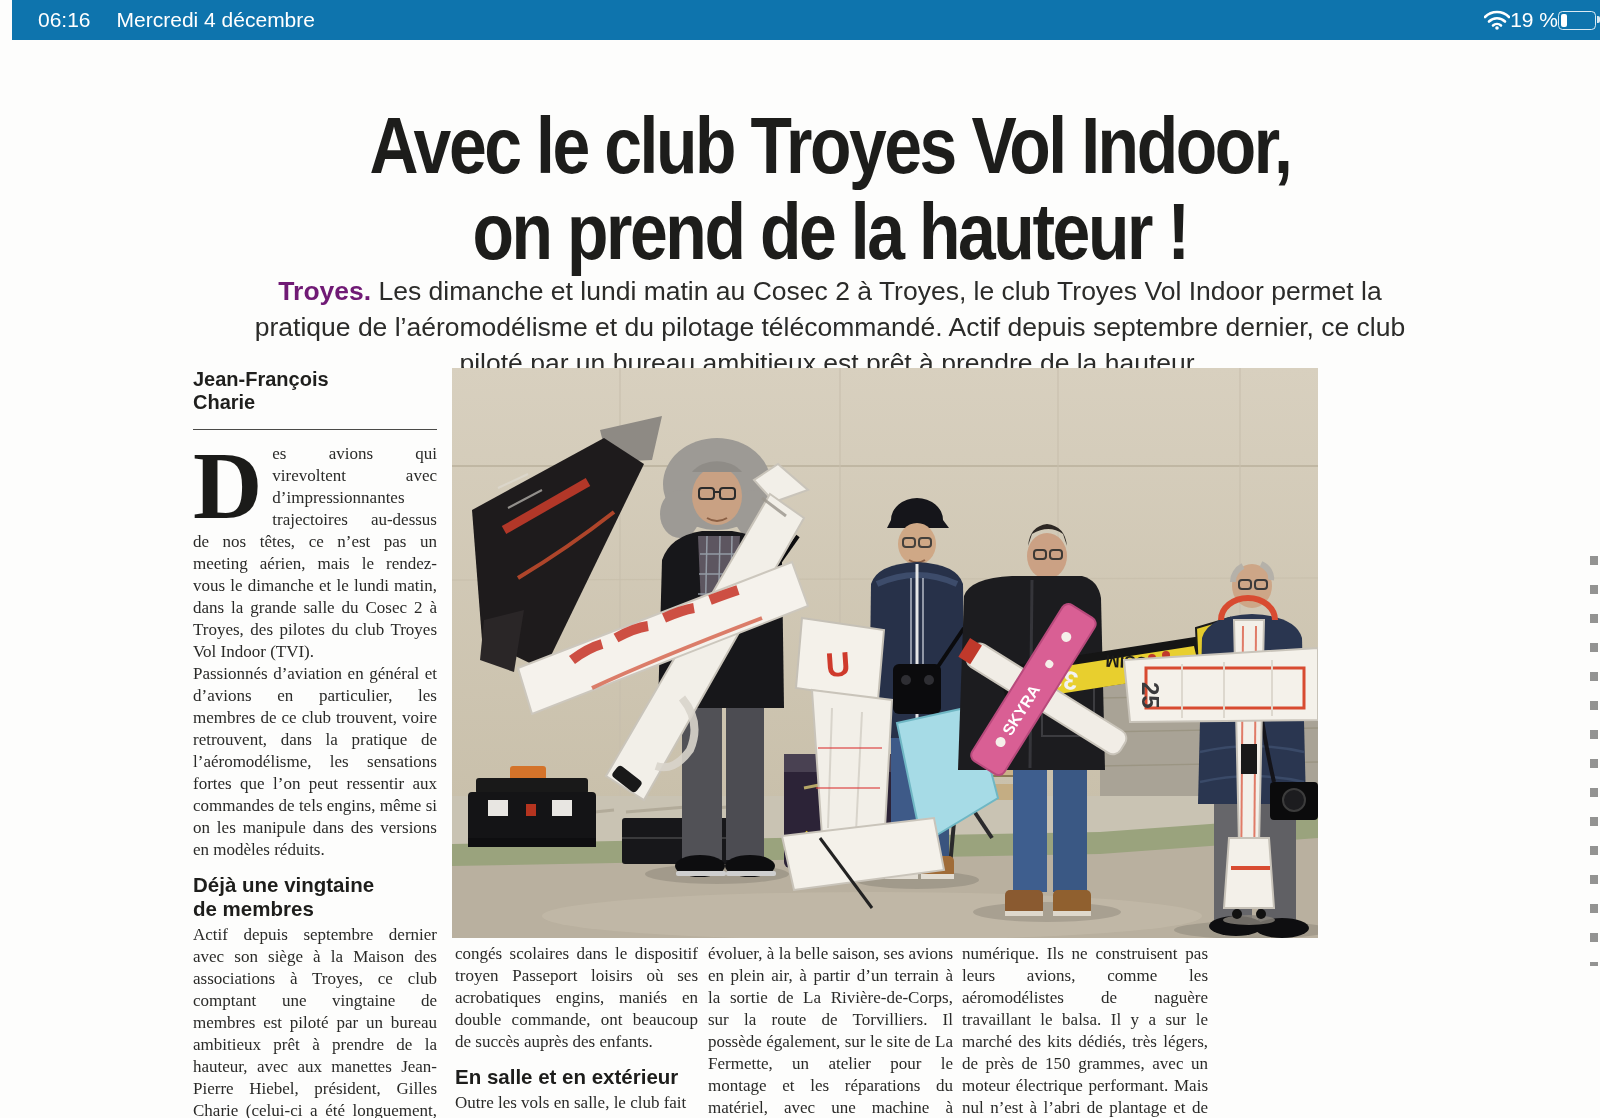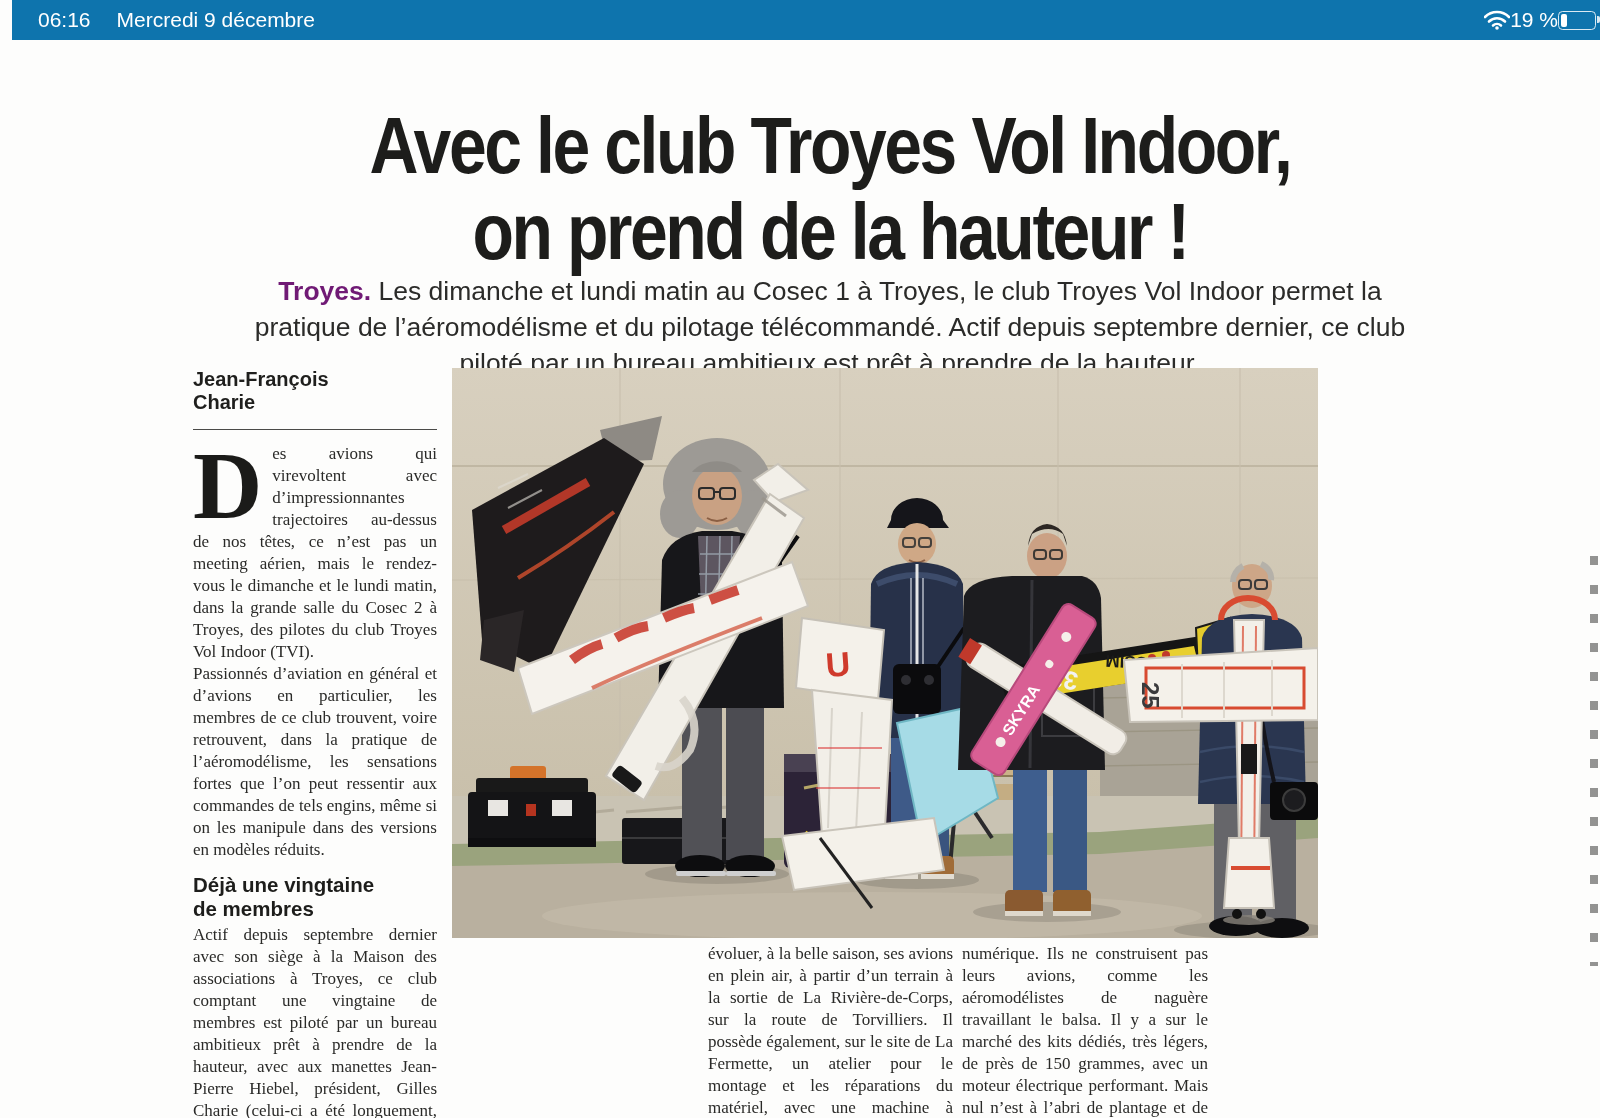--- a/index.html
+++ b/index.html
@@ -53,42 +53,42 @@
     background:repeating-linear-gradient(to bottom,#3c3c3a 0 9px,transparent 9px 29px);}
 </style>
 </head>
 <body>
 
 <div class="screen">
 
   <header class="status-bar">
     <div class="sb-left">
       <span>06:16</span>
-      <span>Mercredi 9 décembre</span>
+      <span>Mercredi 4 décembre</span>
     </div>
     <div class="sb-right">
       <span class="wifi">
         <svg viewBox="0 0 26 20" width="26" height="20">
           <path d="M1 7 A17 17 0 0 1 25 7" fill="none" stroke="#fff" stroke-width="2.6" stroke-linecap="round"></path>
           <path d="M5 11.5 A11.5 11.5 0 0 1 21 11.5" fill="none" stroke="#fff" stroke-width="2.6" stroke-linecap="round"></path>
           <path d="M9 15.5 A6 6 0 0 1 17 15.5" fill="none" stroke="#fff" stroke-width="2.6" stroke-linecap="round"></path>
           <circle cx="13" cy="18" r="1.8" fill="#fff"></circle>
         </svg>
       </span>
       <span>19 %</span>
       <span class="batt">
           <span class="fill"></span>
           <span class="nub"></span>
         </span>
     </div>
   </header>
 
   <h1 class="headline">Avec le club Troyes Vol Indoor,
 on prend de la hauteur !</h1>
-  <p class="lead"><b>Troyes.</b><span> Les dimanche et lundi matin au Cosec 1 à Troyes, le club Troyes Vol Indoor permet la pratique de l’aéromodélisme et du pilotage télécommandé. Actif depuis septembre dernier, ce club piloté par un bureau ambitieux est prêt à prendre de la hauteur.</span></p>
+  <p class="lead"><b>Troyes.</b><span> Les dimanche et lundi matin au Cosec 2 à Troyes, le club Troyes Vol Indoor permet la pratique de l’aéromodélisme et du pilotage télécommandé. Actif depuis septembre dernier, ce club piloté par un bureau ambitieux est prêt à prendre de la hauteur.</span></p>
 
   <div class="col col-left">
     <div class="byline">Jean-François
 Charie</div>
     <hr class="rule">
     <p><span class="dropcap">D</span><span>es avions qui virevoltent avec d’impressionnantes trajectoires au-dessus de nos têtes, ce n’est pas un meeting aérien, mais le rendez-vous le dimanche et le lundi matin, dans la grande salle du Cosec 2 à Troyes, des pilotes du club Troyes Vol Indoor (TVI).</span></p>
     <p>Passionnés d’aviation en général et d’avions en particulier, les membres de ce club trouvent, voire retrouvent, dans la pratique de l’aéromodélisme, les sensations fortes que l’on peut ressentir aux commandes de tels engins, même si on les manipule dans des versions en modèles réduits.</p>
     <h3 class="subhead">Déjà une vingtaine
 de membres</h3>
     <p>Actif depuis septembre dernier avec son siège à la Maison des associations à Troyes, ce club comptant une vingtaine de membres est piloté par un bureau ambitieux prêt à prendre de la hauteur, avec aux manettes Jean-Pierre Hiebel, président, Gilles Charie (celui-ci a été longuement, voici peu, président du Centre de planeurs de Troyes à l’aéroport de Barberey), Philippe Kwasek, secrétaire, et Pascal Devillard, trésorier.</p>
@@ -347,20 +347,25 @@
         <polygon points="777,470 817,470 822,540 772,540" fill="#f3f0e9" stroke="#c8c3b9" stroke-width="2"></polygon>
         <line x1="779" y1="500" x2="818" y2="500" stroke="#d84b31" stroke-width="4"></line>
         <ellipse cx="797" cy="552" rx="26" ry="5" fill="#8a857c" opacity=".8"></ellipse>
         <circle cx="785" cy="546" r="5" fill="#111"></circle>
           <circle cx="809" cy="546" r="5" fill="#111"></circle>
       </g>
     </svg>
   </figure>
 
 
+  <div class="col bcol bcol2">
+    <p>congés scolaires dans le dispositif troyen Passeport loisirs où ses acrobatiques engins, maniés en double commande, ont beaucoup de succès auprès des enfants.</p>
+    <h3 class="subhead">En salle et en extérieur</h3>
+    <p>Outre les vols en salle, le club fait</p>
+  </div>
   <div class="col bcol bcol3">
     <p>évoluer, à la belle saison, ses avions en plein air, à partir d’un terrain à la sortie de La Rivière-de-Corps, sur la route de Torvilliers. Il possède également, sur le site de La Fermette, un atelier pour le montage et les réparations du matériel, avec une machine à découper à commande</p>
   </div>
   <div class="col bcol bcol4">
     <p>numérique. Ils ne construisent pas leurs avions, comme les aéromodélistes de naguère travaillant le balsa. Il y a sur le marché des kits dédiés, très légers, de près de 150 grammes, avec un moteur électrique performant. Mais nul n’est à l’abri de plantage et de crashs retentissants sur le</p>
   </div>
 
   <div class="edge"></div>
 </div>
 

